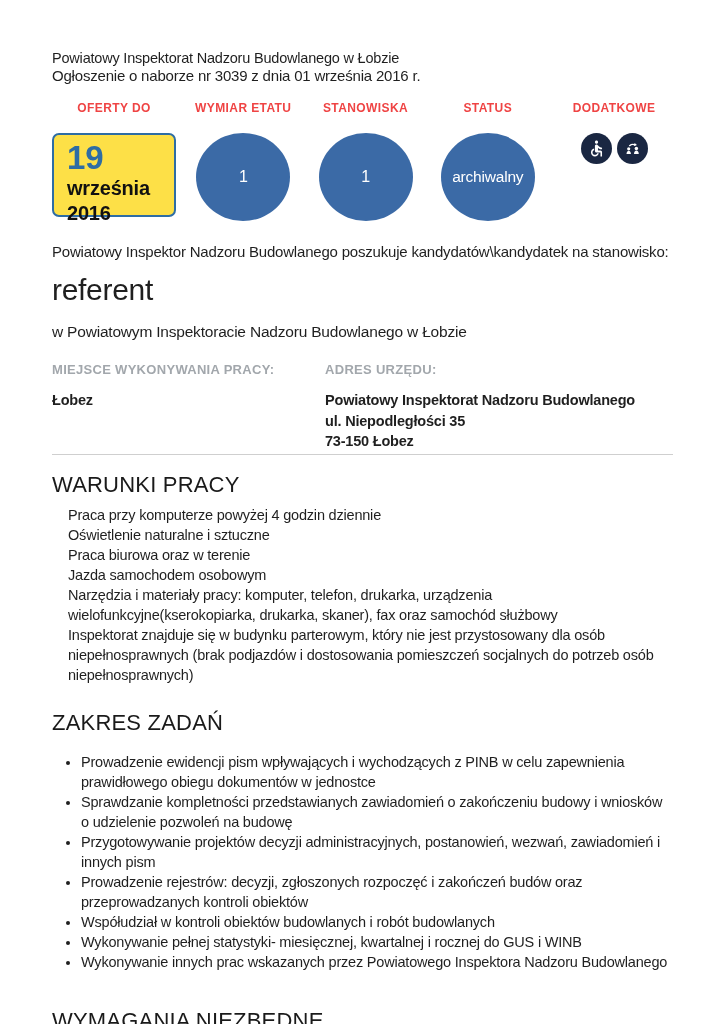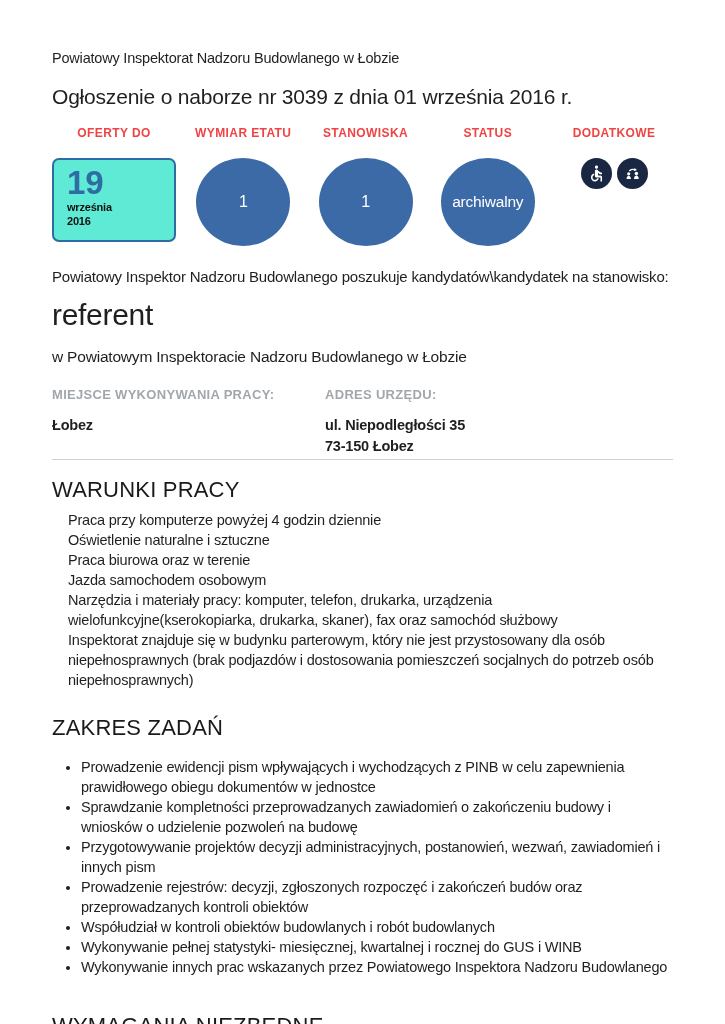--- a/index.html
+++ b/index.html
@@ -6,38 +6,38 @@
   html, body { width: 725px; background: #ffffff; }
   body {
     font-family: "Liberation Sans", sans-serif;
     color: #1f1f1f;
     letter-spacing: -0.2px;
     overflow-x: hidden;
   }
   .page { width: 725px; min-height: 1024px; padding: 50px 52px 40px 52px; }
 
   .org-title { font-size: 14.5px; line-height: 1.2; }
-  .announcement { font-size: 21px; margin-top: 18px; }
+  .announcement { font-size: 15px; }
 
   
   .stats { display: flex; justify-content: space-between; margin-top: 17px; width: 621px; }
   .stat-col { display: flex; flex-direction: column; align-items: center; }
   .stat-col.c1 { width: 124px; }
   .stat-col.c2, .stat-col.c3, .stat-col.c4 { width: 110px; }
   .stat-col.c5 { width: 118px; }
   .stat-label {
     font-size: 12px; font-weight: bold; color: #ef4444;
     letter-spacing: 0.4px; margin-bottom: 18px; white-space: nowrap;
   }
   .date-box {
     width: 124px; height: 84px; border: 2px solid #2e6da4; border-radius: 7px;
-    background: #5eead4; padding: 6px 12px 6px 13px;
+    background: #fde047; padding: 6px 12px 6px 13px;
   }
   .date-day { font-size: 33px; font-weight: bold; color: #2e6da4; line-height: 1.05; }
-  .date-month, .date-year { font-size: 11px; font-weight: bold; color: #111; line-height: 1.25; }
+  .date-month, .date-year { font-size: 20px; font-weight: bold; color: #111; line-height: 1.25; }
   .stat-circle {
     width: 94px; height: 88px; border-radius: 50%; background: #3b6aa6;
     display: flex; align-items: center; justify-content: center;
     color: #fff; font-size: 16px;
   }
   .stat-circle.status-circle { font-size: 15.5px; }
   .icon-pair { display: flex; gap: 5px; }
   .icon-circle {
     width: 31px; height: 31px; border-radius: 50%; background: #1a2742;
     display: flex; align-items: center; justify-content: center;
@@ -133,20 +133,21 @@
   <div class="location-line">w Powiatowym Inspektoracie Nadzoru Budowlanego w Łobzie</div>
 
   <div class="details">
     <div class="col-left">
       <div class="detail-label">MIEJSCE WYKONYWANIA PRACY:</div>
       <div class="detail-value">Łobez</div>
     </div>
     <div class="col-right">
       <div class="detail-label">ADRES URZĘDU:</div>
       <div class="detail-value">
+          <div>Powiatowy Inspektorat Nadzoru Budowlanego</div>
           <div>ul. Niepodległości 35</div>
           <div>73-150 Łobez</div>
         </div>
     </div>
   </div>
 
   <hr class="divider">
 
   <div class="section">
     <div class="section-title">WARUNKI PRACY</div>
@@ -157,21 +158,21 @@
         <div>Jazda samochodem osobowym</div>
         <div>Narzędzia i materiały pracy: komputer, telefon, drukarka, urządzenia wielofunkcyjne(kserokopiarka, drukarka, skaner), fax oraz samochód służbowy</div>
         <div>Inspektorat znajduje się w budynku parterowym, który nie jest przystosowany dla osób niepełnosprawnych (brak podjazdów i dostosowania pomieszczeń socjalnych do potrzeb osób niepełnosprawnych)</div>
       </div>
   </div>
 
   <div class="section gap-lg">
     <div class="section-title">ZAKRES ZADAŃ</div>
     <ul class="bullets">
         <li>Prowadzenie ewidencji pism wpływających i wychodzących z PINB w celu zapewnienia prawidłowego obiegu dokumentów w jednostce</li>
-        <li>Sprawdzanie kompletności przeprowadzanych zawiadomień o zakończeniu budowy i wniosków o udzielenie pozwoleń na budowę</li>
+        <li>Sprawdzanie kompletności przedstawianych zawiadomień o zakończeniu budowy i wniosków o udzielenie pozwoleń na budowę</li>
         <li>Przygotowywanie projektów decyzji administracyjnych, postanowień, wezwań, zawiadomień i innych pism</li>
         <li>Prowadzenie rejestrów: decyzji, zgłoszonych rozpoczęć i zakończeń budów oraz przeprowadzanych kontroli obiektów</li>
         <li>Współudział w kontroli obiektów budowlanych i robót budowlanych</li>
         <li>Wykonywanie pełnej statystyki- miesięcznej, kwartalnej i rocznej do GUS i WINB</li>
         <li>Wykonywanie innych prac wskazanych przez Powiatowego Inspektora Nadzoru Budowlanego</li>
       </ul>
   </div>
 
   <div class="section gap-xl">
     <div class="section-title">WYMAGANIA NIEZBĘDNE</div>

